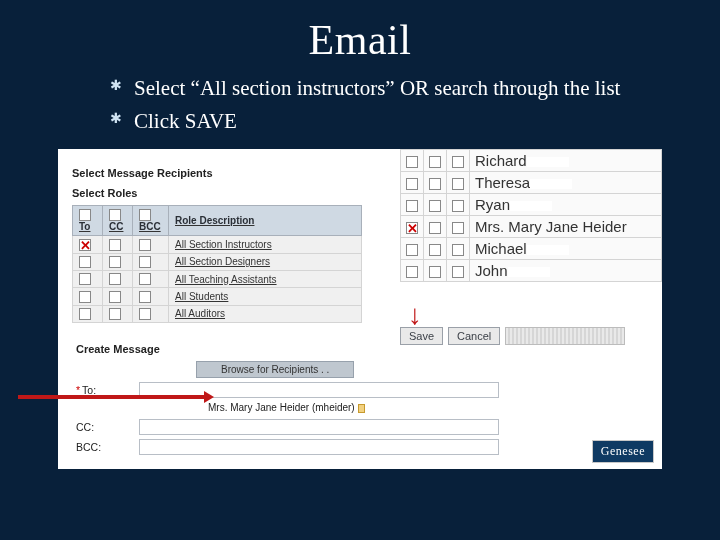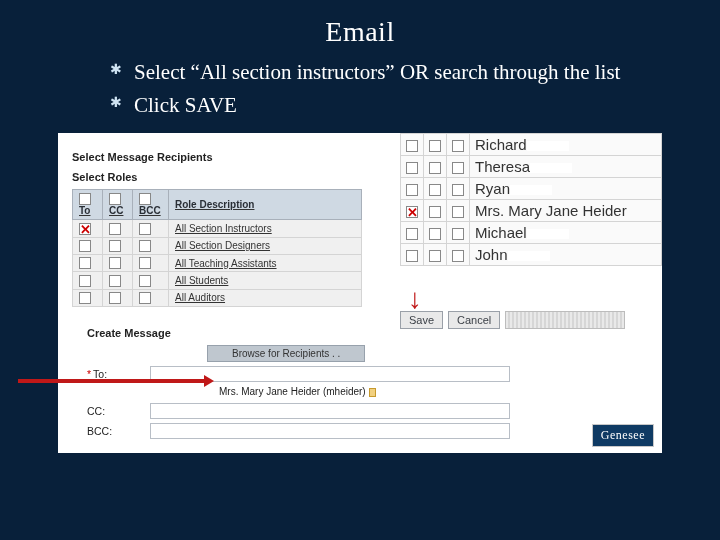--- a/index.html
+++ b/index.html
@@ -9,21 +9,21 @@
     height: 540px;
     font-family: Georgia, serif;
     background: #08203a;
     overflow: hidden;
     position: relative;
   }
   .slide-title {
     color: #fff;
     text-align: center;
     padding-top: 16px;
-    font-size: 28px;
+    font-size: 42px;
     font-weight: 400;
     letter-spacing: 0.5px;
   }
   .bullets {
     color: #fff;
     margin: 10px 80px 12px 110px;
     font-size: 21px;
     line-height: 1.4;
   }
   .bullet { position: relative; padding-left: 24px; margin-bottom: 4px; }
@@ -138,21 +138,21 @@
     color: #3a3f46;
     margin-right: 2px;
   }
   .stripe {
     background: repeating-linear-gradient(90deg,#e9e9e9 0 2px,#d6d6d6 2px 4px);
     border:1px solid #bcbcbc;
     display:inline-block; width:120px; height:18px; vertical-align:top;
   }
   .msg {
     position: absolute;
-    left: 29px; top: 186px;
+    left: 18px; top: 186px;
     width: 580px;
   }
   .msg .lbl {
     display: inline-block;
     width: 60px;
     font-size: 10.5px;
     color: #222;
     vertical-align: middle;
   }
   .msg .req::before { content:"*"; color:#c00; margin-right:2px; }

